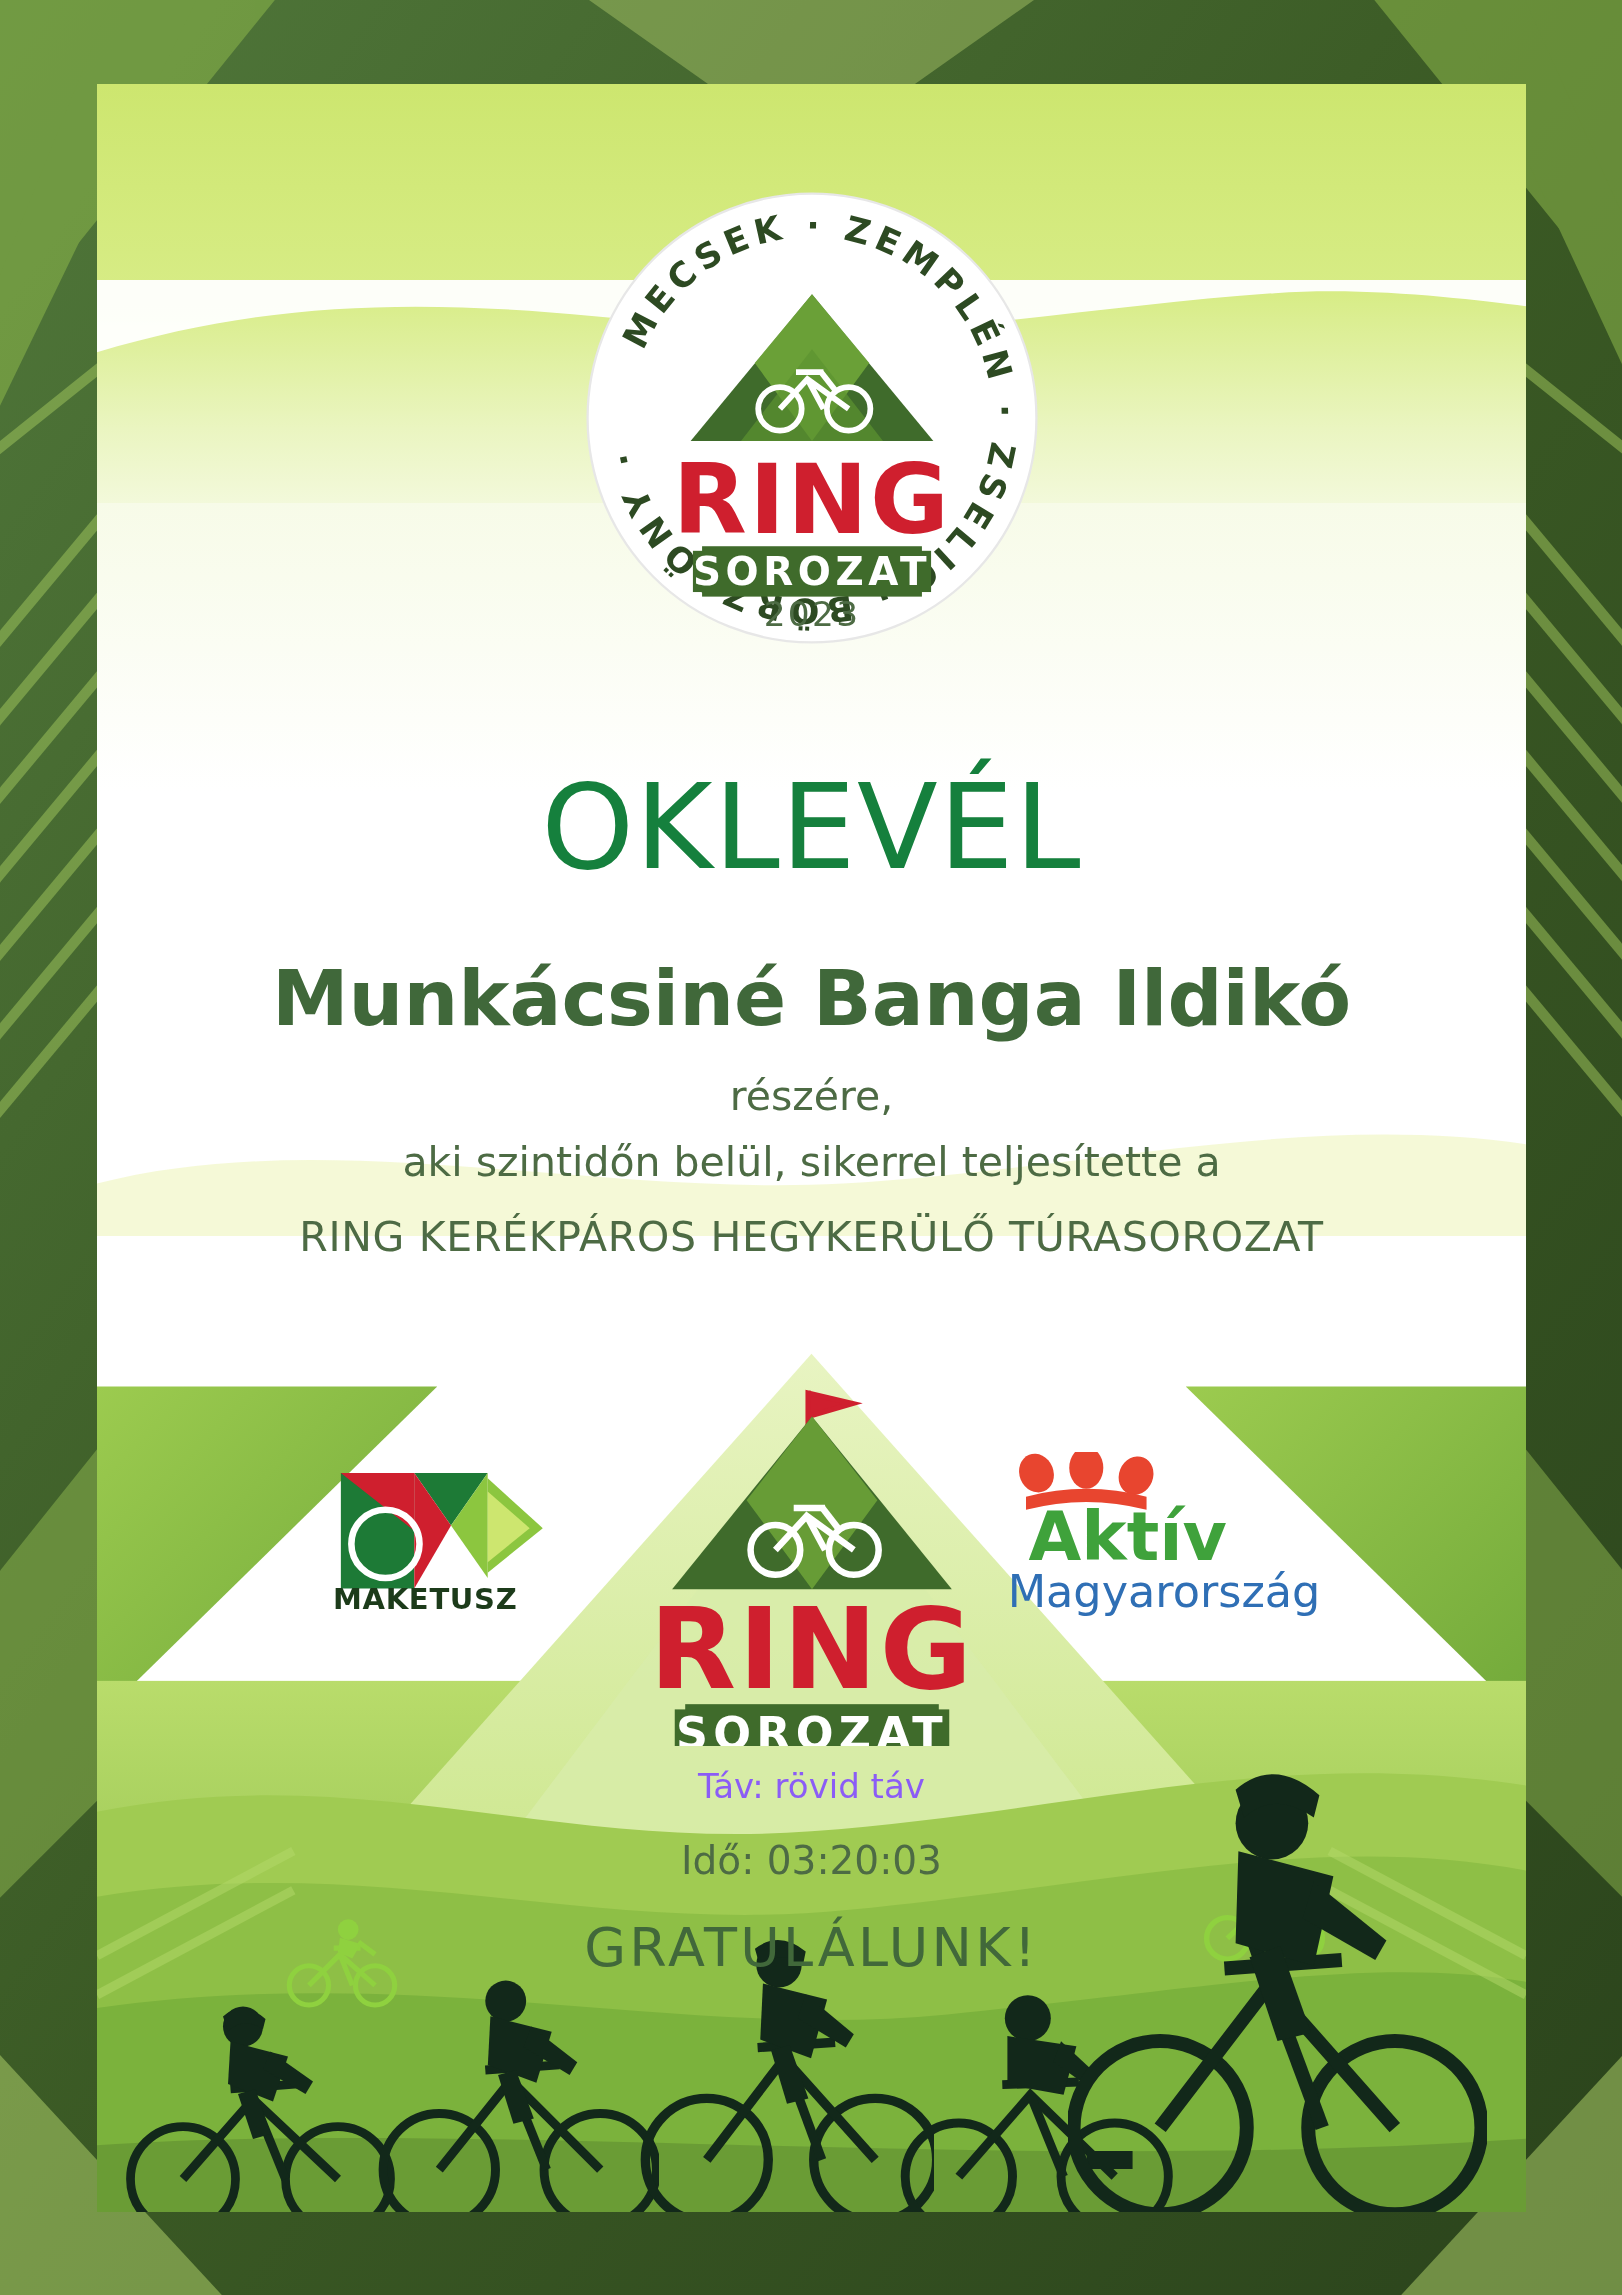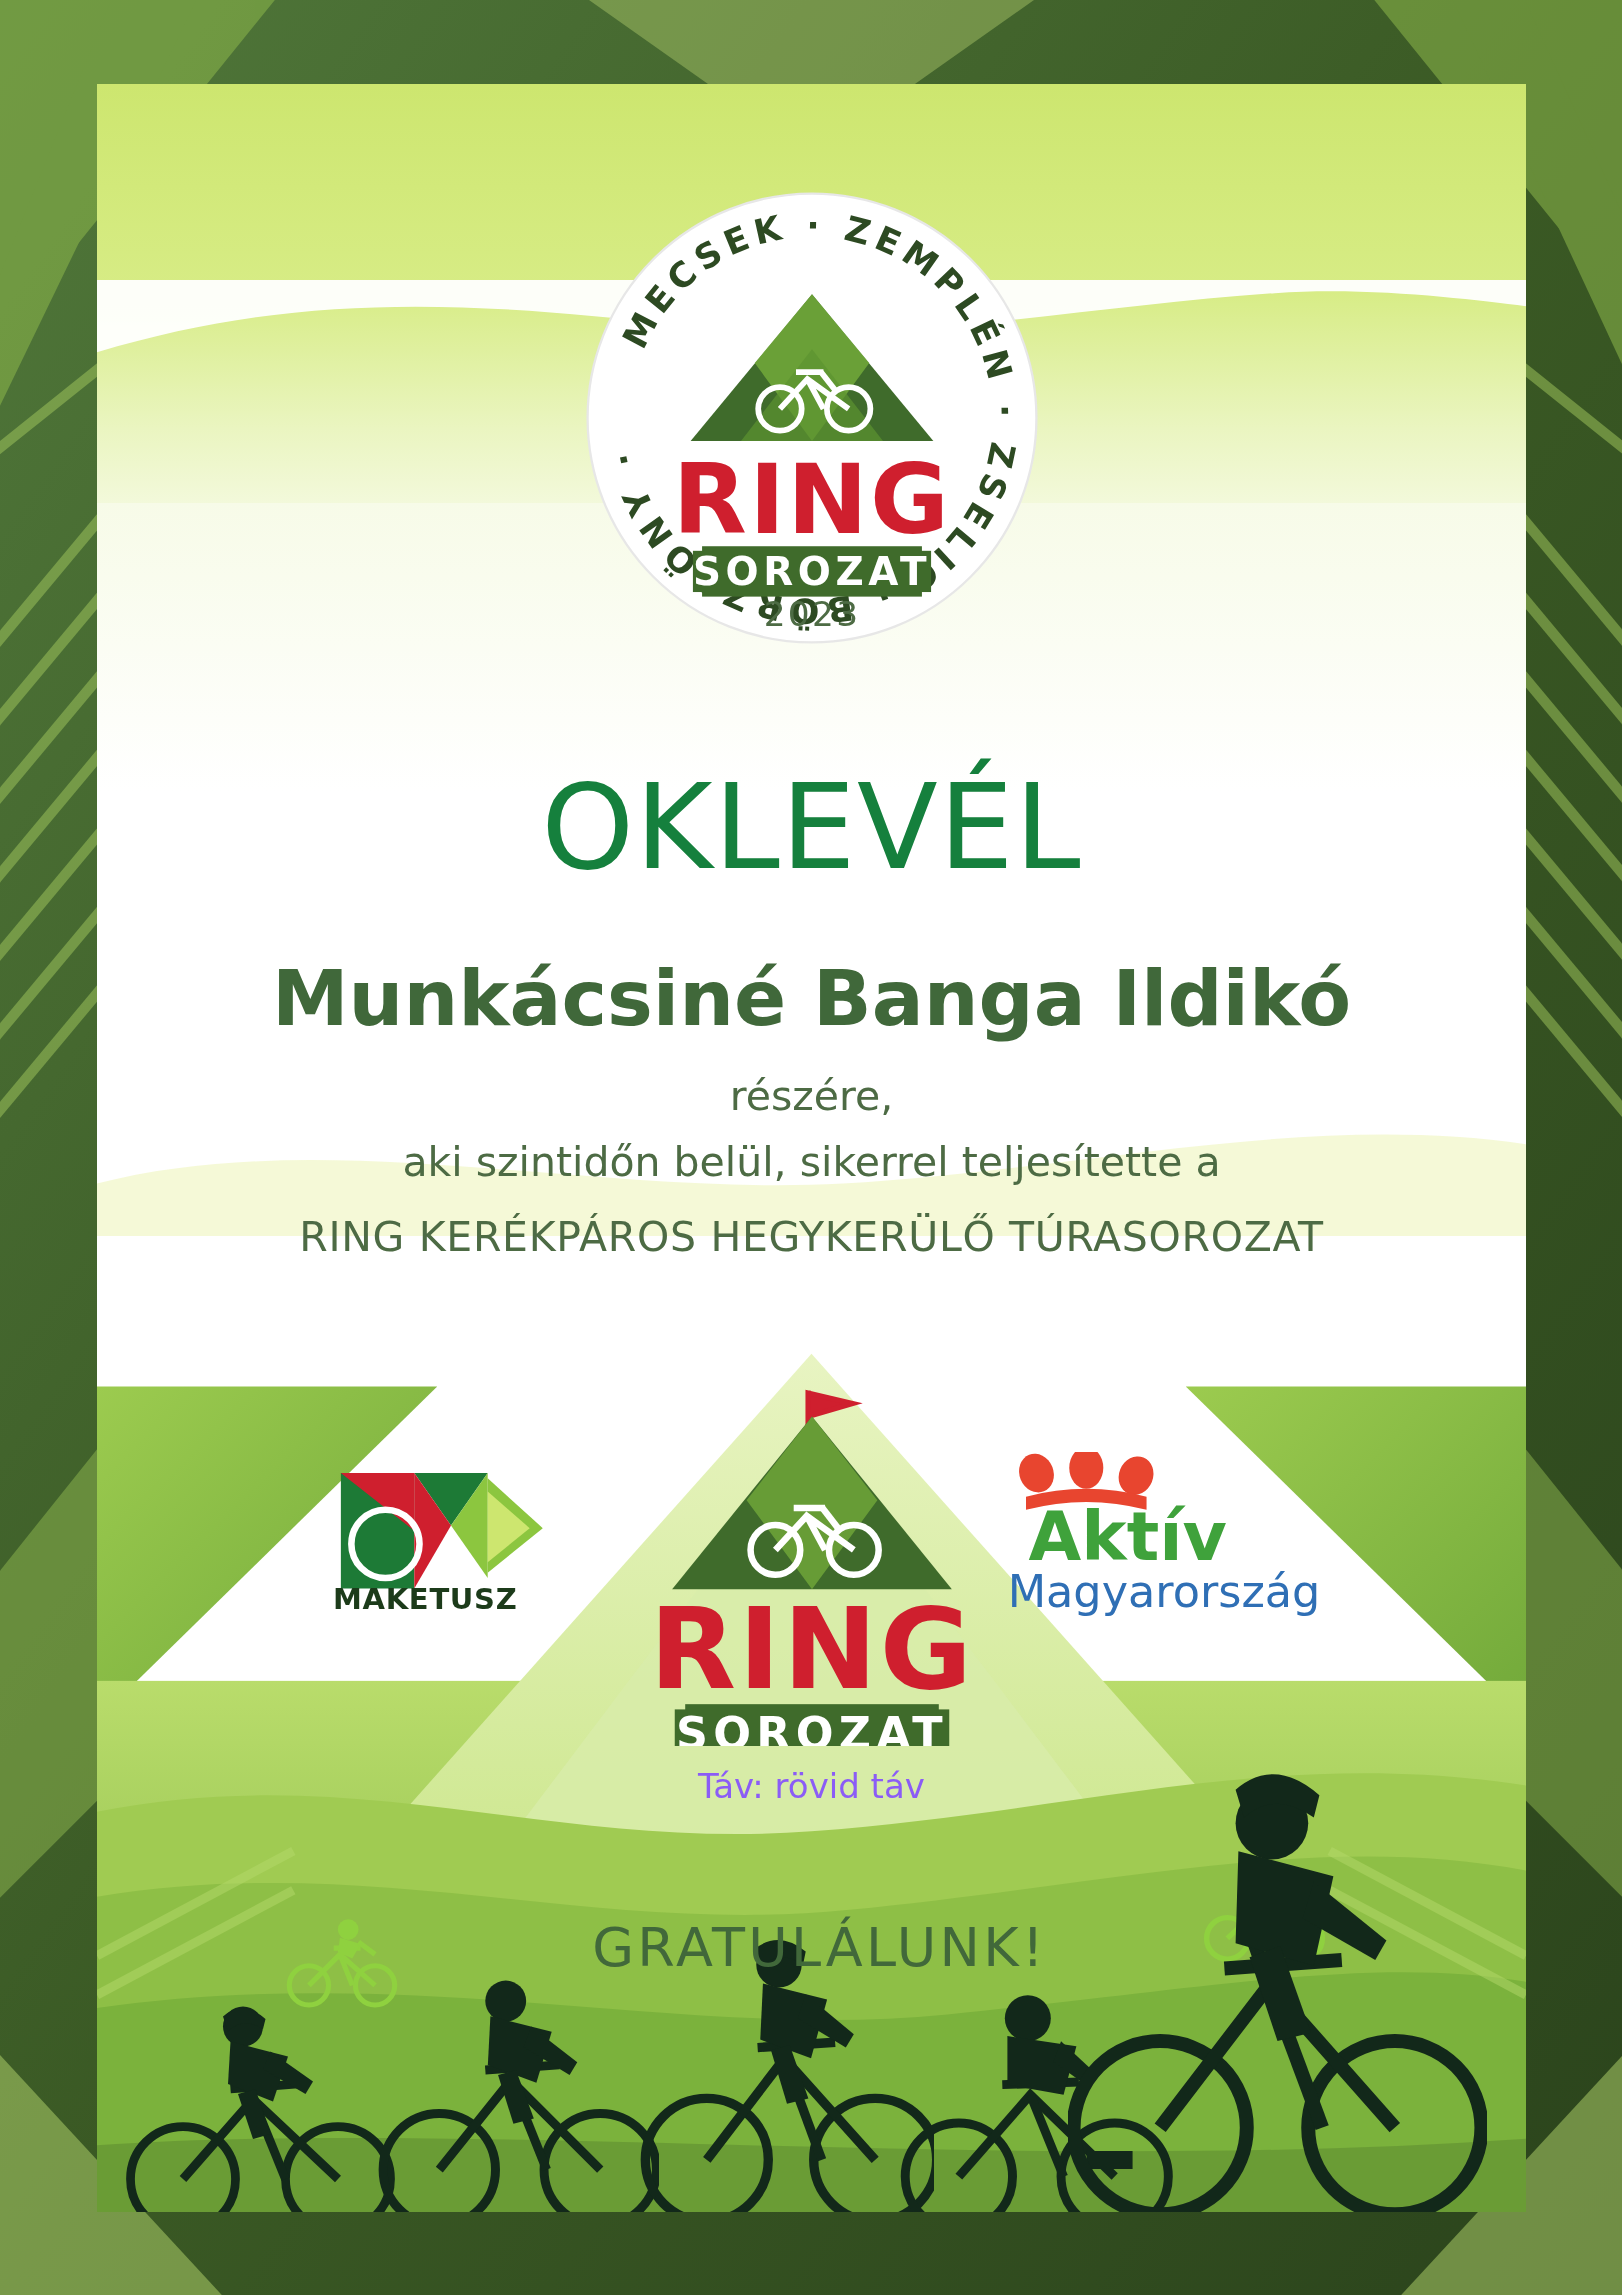--- a/index.html
+++ b/index.html
@@ -135,21 +135,20 @@
   .ido {
     top: 1754px;
     font-size: 39px;
     color: #4d6b44;
   }
   .gratula {
     top: 1832px;
     font-size: 54px;
     color: #41683a;
     letter-spacing: 3.3px;
-    margin-left: 8px;
   }
 
   
   .maketusz {
     position: absolute;
     left: 236px;
     top: 1368px;
     width: 236px;
     height: 151px;
   }
@@ -476,17 +475,18 @@
 
       <text x="155" y="236" text-anchor="middle" font-family="DejaVu Sans, sans-serif" font-size="86" font-weight="bold" fill="#cf1f2e" letter-spacing="2">RING</text>
 
       <rect x="58" y="248" width="194" height="44" fill="#3f6b2b"></rect>
       <rect x="50" y="252" width="10" height="36" fill="#3f6b2b"></rect>
       <rect x="250" y="252" width="10" height="36" fill="#3f6b2b"></rect>
       <text x="155" y="282" text-anchor="middle" font-family="DejaVu Sans, sans-serif" font-size="34" font-weight="bold" fill="#ffffff" letter-spacing="4">SOROZAT</text>
     </svg>
 
     <div class="txt tav">Táv: rövid táv</div>
+    <div class="txt ido">Idő: 03:20:03</div>
     <div class="txt gratula">GRATULÁLUNK!</div>
 
   </div>
 </div>
 
 
 </body></html>

